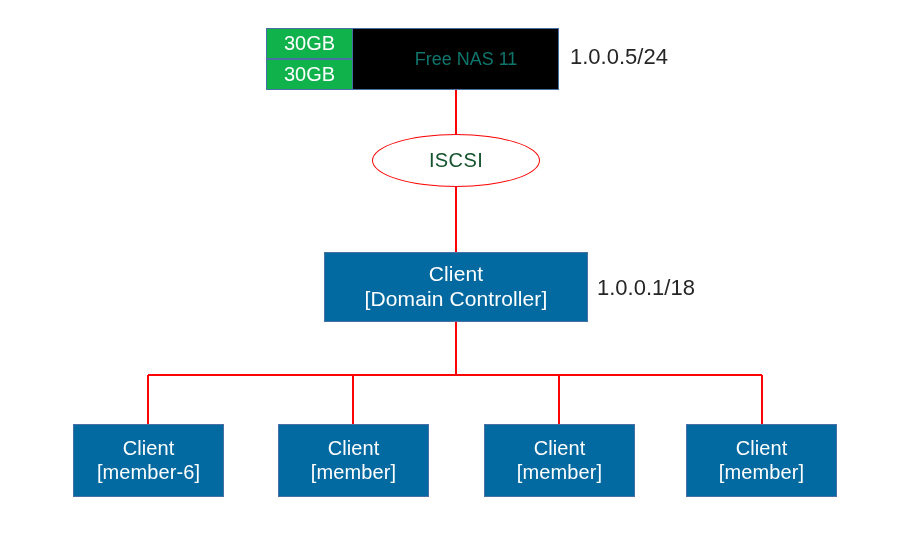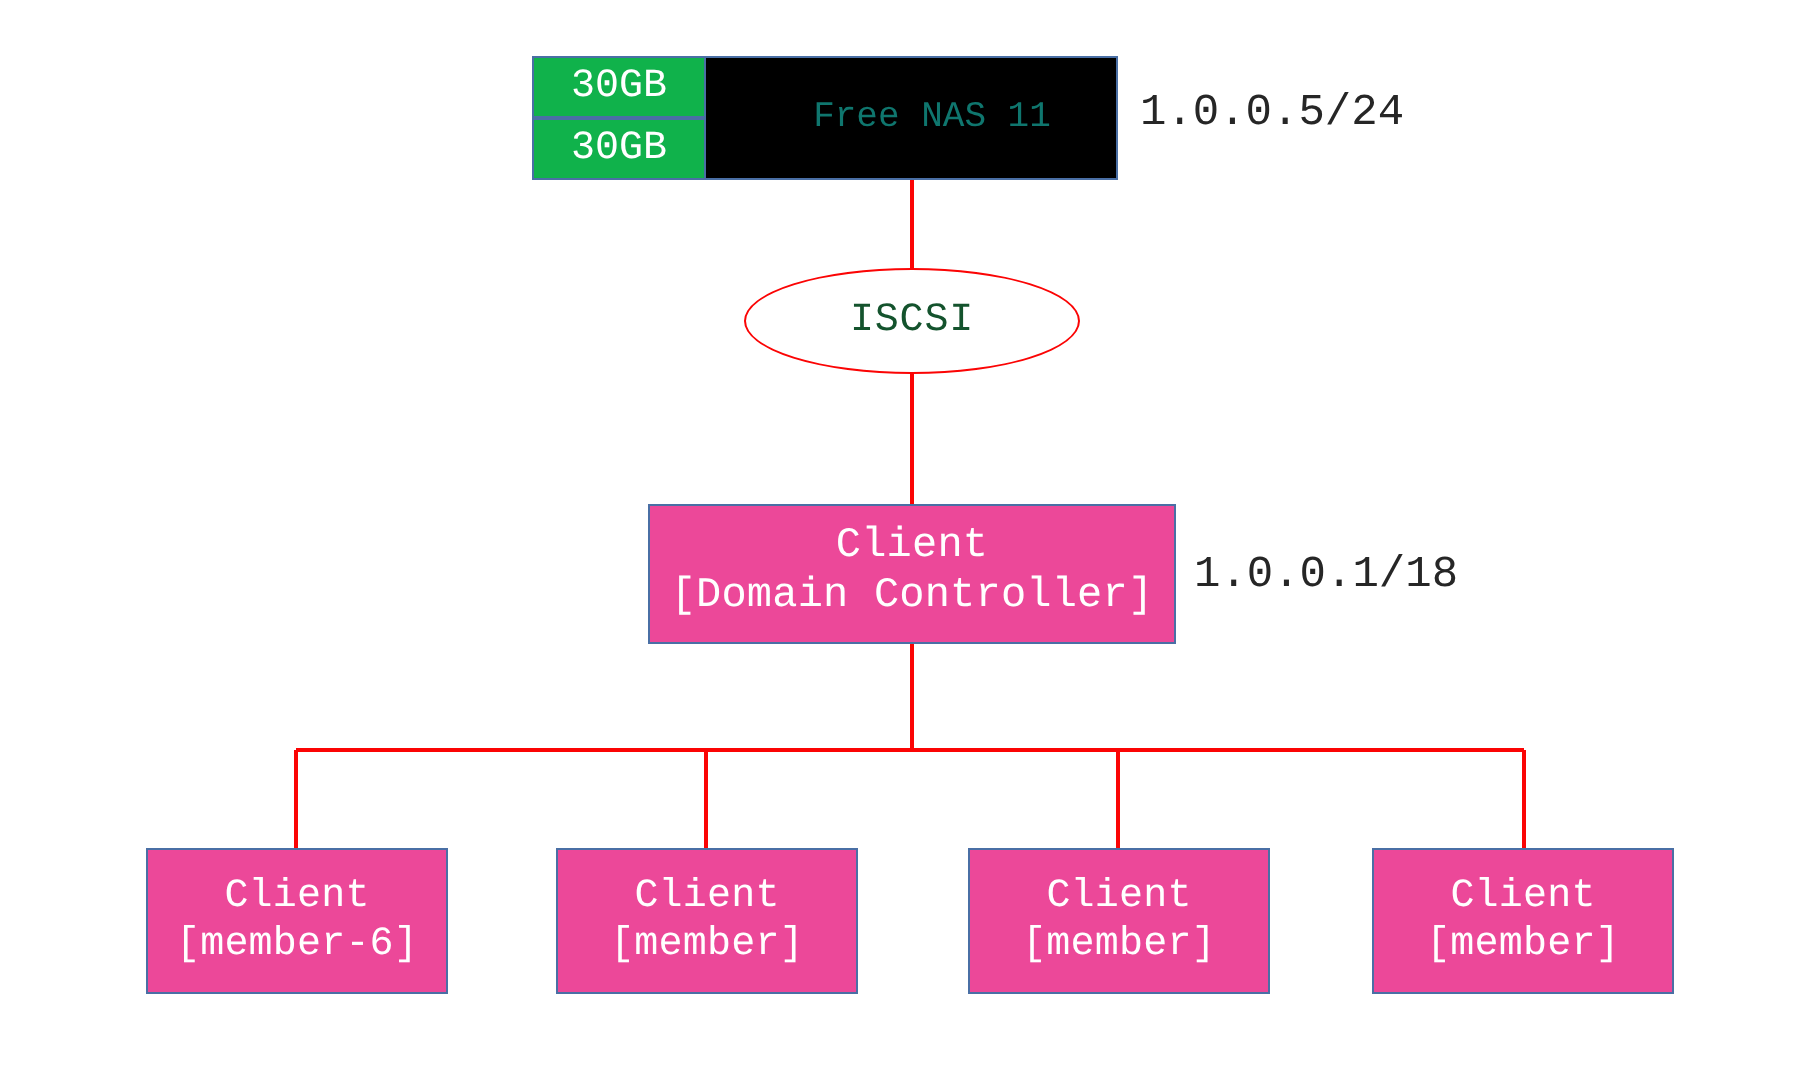--- a/index.html
+++ b/index.html
@@ -10,36 +10,35 @@
   }
   body {
     font-family: "Liberation Sans", "DejaVu Sans", sans-serif;
   }
   #canvas {
     position: relative;
     width: 900px;
     height: 545px;
     background: #ffffff;
     overflow: hidden;
-    font-family: Liberation Mono, monospace;
   }
   #edges {
     position: absolute;
     left: 0;
     top: 0;
     width: 900px;
     height: 545px;
     pointer-events: none;
   }
 
   
   .node {
     position: absolute;
     box-sizing: border-box;
-    background: #ec4899;
+    background: #0369a1;
     border: 1px solid #4a6fa5;
     color: #ffffff;
     display: flex;
     flex-direction: column;
     align-items: center;
     justify-content: center;
     text-align: center;
     line-height: 1.18;
     letter-spacing: 0.1px;
   }

